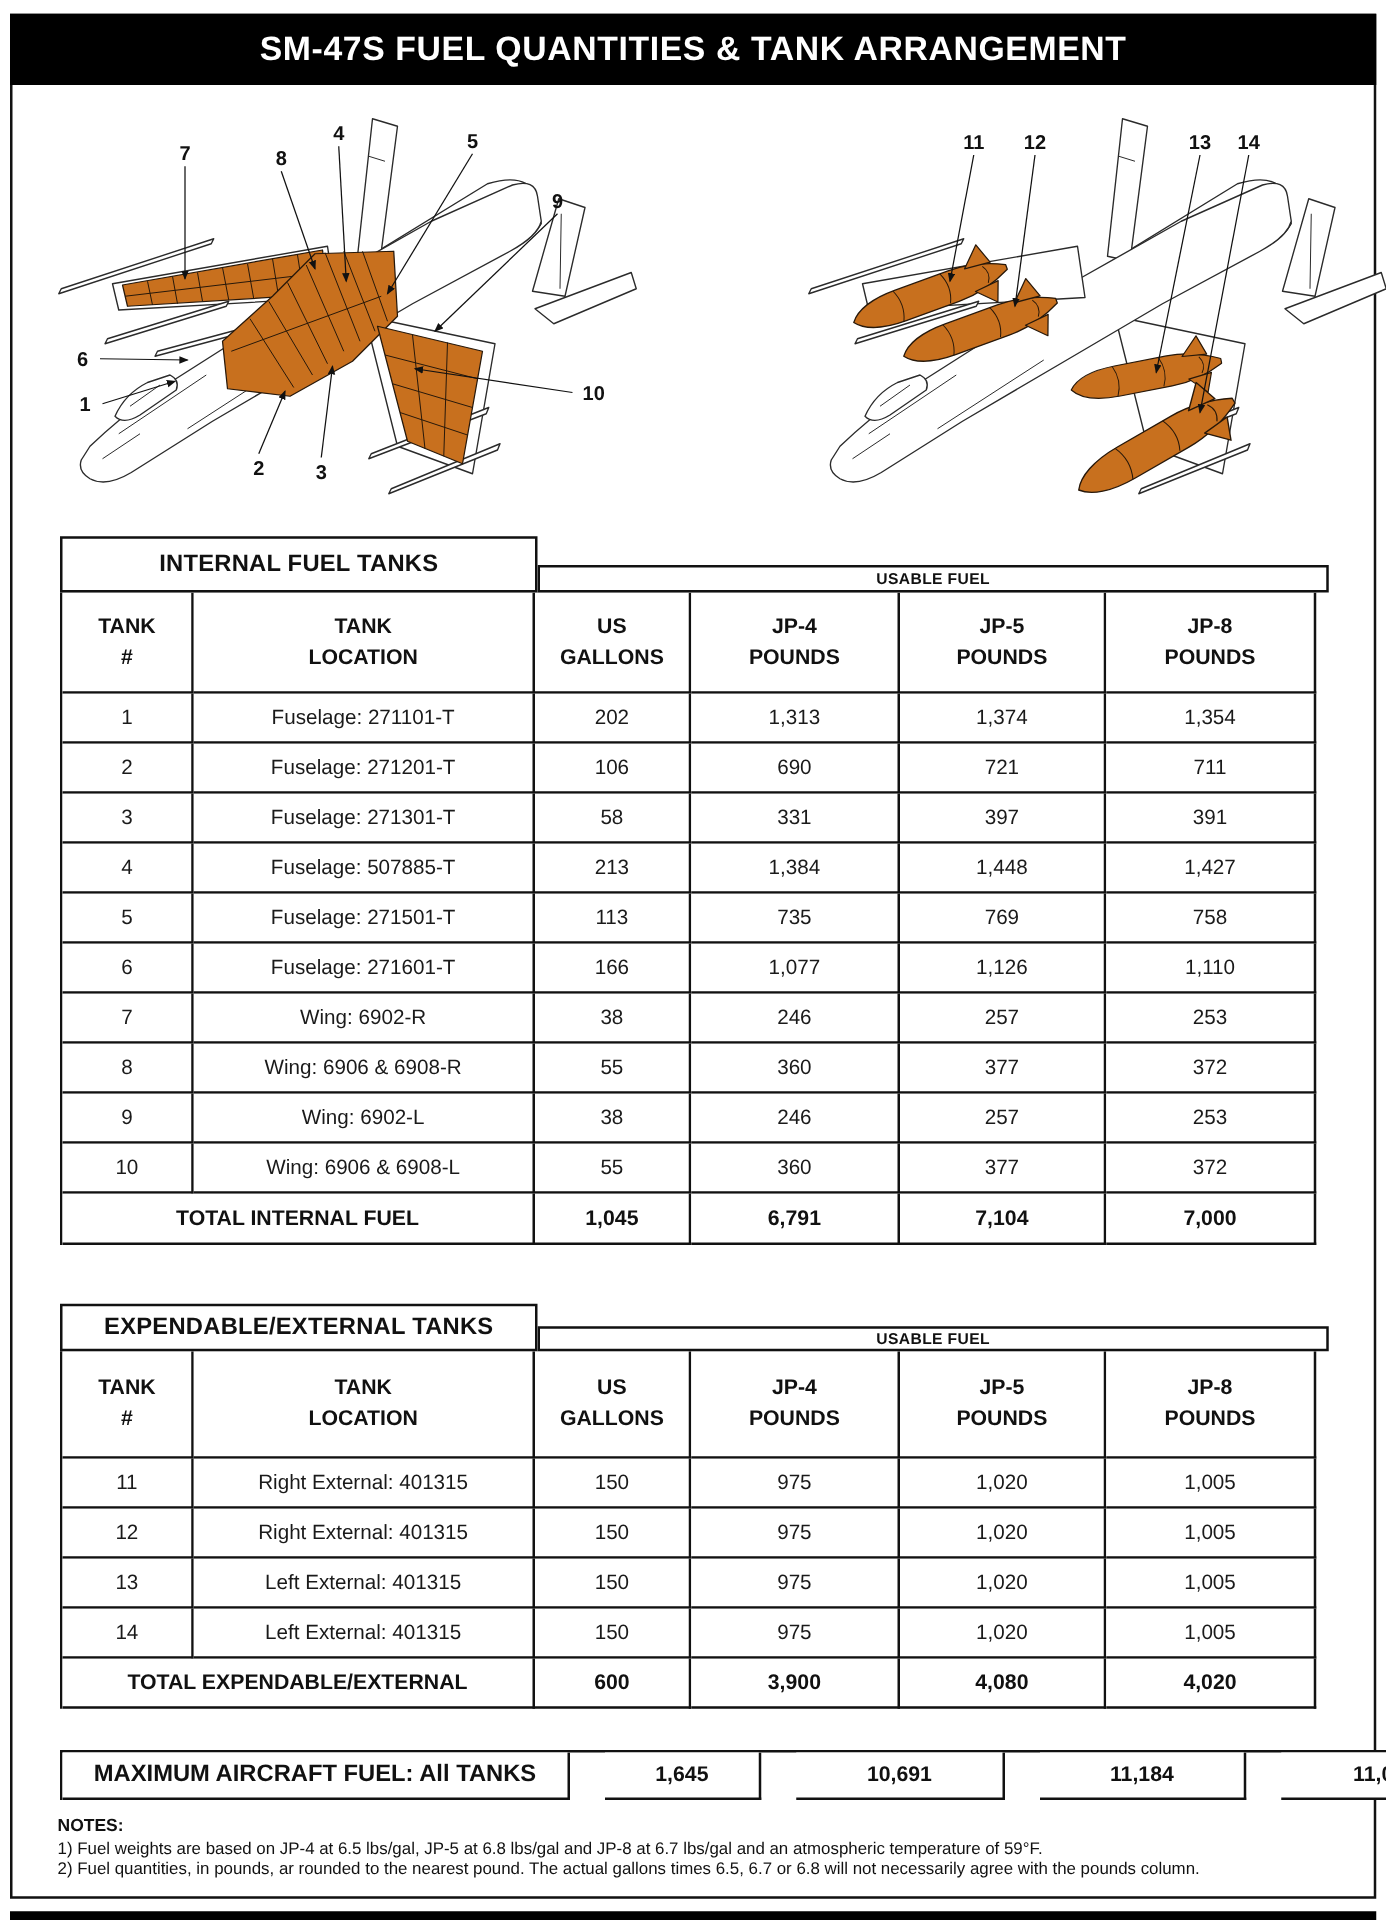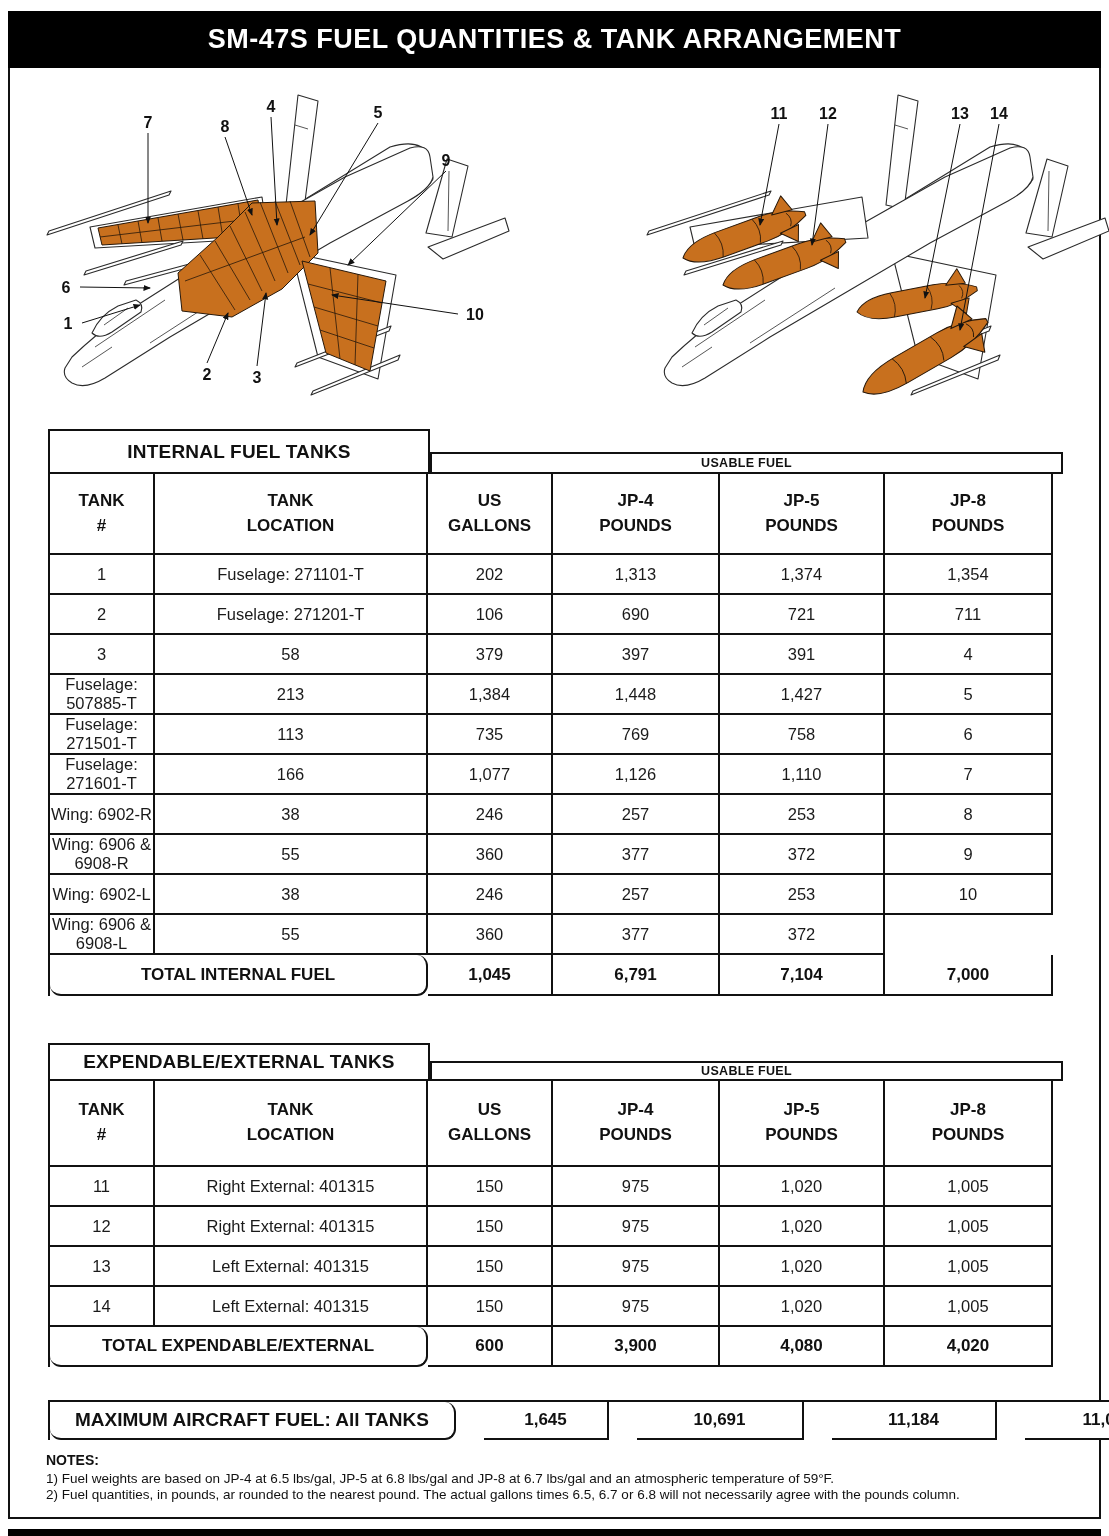--- a/index.html
+++ b/index.html
@@ -33,21 +33,21 @@
   .usable-band { position:absolute; left:382px; width:629px; border:2px solid #111;
     background:#fff; display:flex; align-items:center; justify-content:center;
     font-weight:bold; font-size:12.5px; z-index:1; letter-spacing:.3px; }
   .gridtbl { position:absolute; left:0; border-left:2px solid #111; border-top:2px solid #111;
     display:grid; grid-template-columns:105px 273px 125px 167px 165px 168px; background:#fff; }
   .c { border-right:2px solid #111; border-bottom:2px solid #111; background:#fff;
     display:flex; align-items:center; justify-content:center; text-align:center;
     font-size:16.5px; color:#1a1a1a; }
   .ch { font-weight:bold; font-size:17px; flex-direction:column; line-height:1.45; color:#111; }
   .b  { font-weight:bold; font-size:17px; color:#111; }
-  .span2 { grid-column:1 / 3;border-radius:11px; }
+  .span2 { grid-column:1 / 3; }
   #grid-internal { top:43px; grid-template-rows:81px repeat(10,40px) 41px; }
   #grid-external { top:36px; grid-template-rows:86px repeat(4,40px) 40px; }
   #tbl-max { position:absolute; left:48px; top:1400px; width:1015px; z-index:2; }
   #grid-max { top:0; grid-template-rows:38px;gap:28px; }
   #grid-max .span2 { font-size:19px; }
 
   .notes { position:absolute; left:46px; top:1452px; width:1020px; z-index:2; }
   .notes .nh { font-weight:bold; font-size:14px; margin-bottom:3px; }
   .notes .nl { font-size:13.5px; line-height:15.5px; }
 </style>
@@ -238,22 +238,23 @@
     <div class="c">1,354</div>
 
     <div class="c">2</div>
     <div class="c">Fuselage: 271201-T</div>
     <div class="c">106</div>
     <div class="c">690</div>
     <div class="c">721</div>
     <div class="c">711</div>
 
     <div class="c">3</div>
+    <div class="c">Fuselage: 271301-T</div>
     <div class="c">58</div>
-    <div class="c">379</div>
+    <div class="c">331</div>
     <div class="c">397</div>
     <div class="c">391</div>
 
     <div class="c">4</div>
     <div class="c">Fuselage: 507885-T</div>
     <div class="c">213</div>
     <div class="c">1,384</div>
     <div class="c">1,448</div>
     <div class="c">1,427</div>
 

